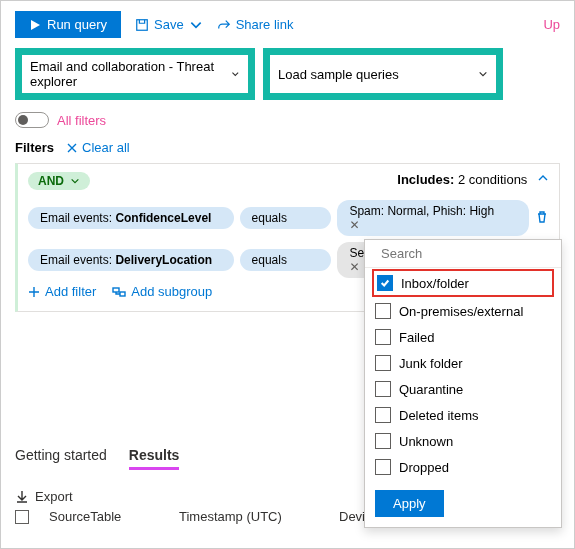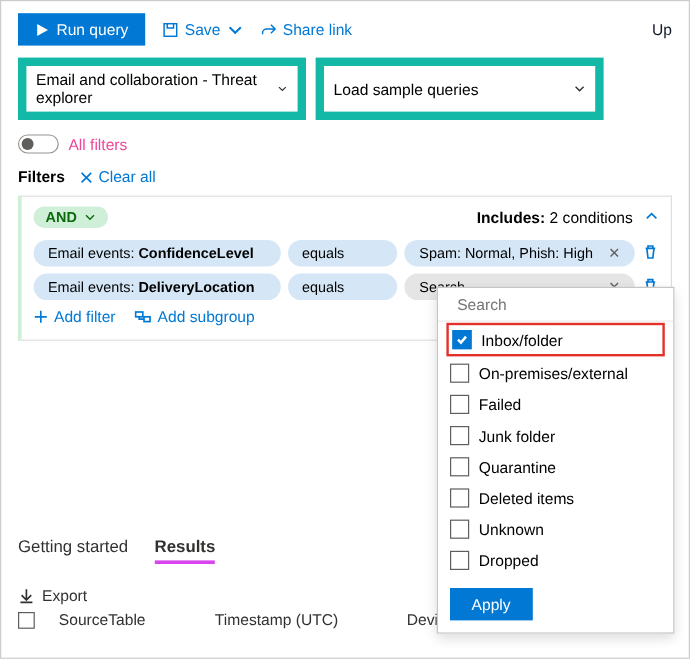--- a/index.html
+++ b/index.html
@@ -4,47 +4,47 @@
 <style>
 * { box-sizing: border-box; margin: 0; padding: 0; font-family: "Segoe UI", -apple-system, sans-serif; }
 body { width: 575px; height: 549px; border: 1px solid #ccc; position: relative; overflow: hidden; background: #fff; font-size: 13px; }
 
 .toolbar { display: flex; align-items: center; gap: 14px; padding: 10px 14px; }
 .run-btn { background: #0078d4; color: #fff; border: none; padding: 6px 14px; font-size: 13px; display: flex; align-items: center; gap: 6px; cursor: pointer; }
 .run-btn svg { width: 12px; height: 12px; fill: #fff; }
 .tool-link { color: #0078d4; display: flex; align-items: center; gap: 5px; cursor: pointer; justify-content: space-between; }
 .tool-link svg { width: 14px; height: 14px; stroke: #0078d4; fill: none; }
 .chev-down { width: 10px; height: 10px; }
-.right-tool { margin-left: auto; display: flex; align-items: center; gap: 5px; color: #0f172a; }
+.right-tool { margin-left: auto; display: flex; align-items: center; gap: 5px; color: #ec4899; }
 
 .selectors { display: flex; gap: 8px; padding: 0 14px 8px; }
 .sel { border: 7px solid #14b8a6; padding: 4px 8px; display: flex; align-items: center; justify-content: space-between; cursor: pointer; }
 .sel:first-child { width: 240px; }
 .sel:last-child { width: 240px; }
 
 .all-filters-row { display: flex; align-items: center; gap: 8px; padding: 4px 14px 12px; }
 .toggle { width: 34px; height: 16px; border-radius: 8px; border: 1px solid #989693; background: #fff; position: relative; cursor: pointer; }
 .toggle::after { content: ""; position: absolute; left: 2px; top: 2px; width: 10px; height: 10px; background: #605e5c; border-radius: 50%; }
 .all-filters-label { color: #ec4899; }
 
 .filters-header { display: flex; align-items: center; gap: 12px; padding: 0 14px 8px; font-size: 13px; }
 .clear-all { color: #0078d4; display: flex; align-items: center; gap: 4px; cursor: pointer; }
 
 .filter-box { margin: 0 14px; border: 1px solid #e1dfdd; border-left: 3px solid #cfefd8; padding: 8px 10px 12px; position: relative; background: #fff; }
-.and-row { display: flex; align-items: center; justify-content: space-between; margin-bottom: 10px; }
+.and-row { display: flex; align-items: flex-start; justify-content: space-between; margin-bottom: 10px; }
 .and-pill { background: #cfefd8; color: #0b6a0b; padding: 2px 10px; border-radius: 10px; font-weight: 600; display: flex; align-items: center; gap: 6px; cursor: pointer; font-size: 12px; }
 .includes { font-size: 13px; }
 .includes b { font-weight: 600; }
 .inc-collapse { color: #0078d4; margin-left: 6px; cursor: pointer; }
 
 .cond-row { display: flex; align-items: center; gap: 6px; margin-bottom: 6px; }
 .pill { background: #d5e7f7; border-radius: 12px; padding: 4px 12px; font-size: 12px; white-space: nowrap; overflow: hidden; text-overflow: ellipsis; }
 .pill.field { width: 206px; }
 .pill.op { width: 92px; }
-.pill.val { width: 192px; display: flex; justify-content: space-between; }
+.pill.val { width: 192px; display: flex; justify-content: space-between; flex-direction: column; }
 .pill.val.active { background: #e5e5e5; }
 .pill .x { color: #605e5c; cursor: pointer; font-weight: 400; }
 .row-del { color: #0078d4; cursor: pointer; }
 
 .actions-row { display: flex; gap: 16px; margin-top: 6px; }
 .action-link { color: #0078d4; display: flex; align-items: center; gap: 5px; cursor: pointer; font-size: 13px; }
 
 .tabs { position: absolute; left: 14px; bottom: 78px; display: flex; gap: 22px; font-size: 14px; }
 .tab { cursor: pointer; padding-bottom: 4px; color: #323130; }
 .tab.active { font-weight: 600; border-bottom: 3px solid #d946ef; }

